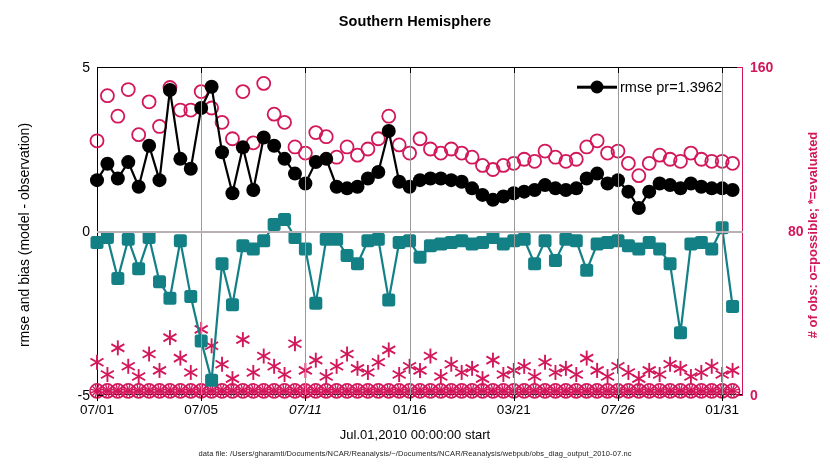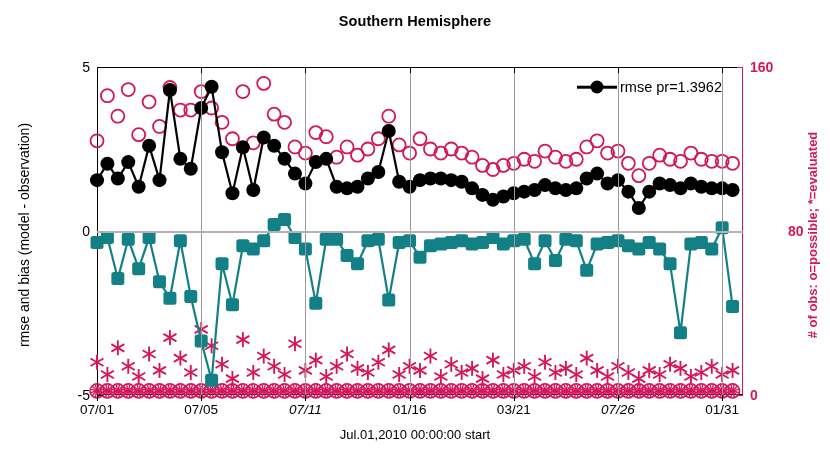--- a/index.html
+++ b/index.html
@@ -77,20 +77,21 @@
 
 <div id="root">
 
   <div class="title-block">
     <div class="title-l1">Southern Hemisphere</div>
   </div>
 
   <div class="ylabel">rmse and bias (model - observation)</div>
   <div class="ylabel2"># of obs: o=possible; *=evaluated</div>
   <div class="xlabel">Jul.01,2010 00:00:00 start</div>
+  <div class="footer">data file: /Users/gharamti/Documents/NCAR/Reanalysis/~/Documents/NCAR/Reanalysis/webpub/obs_diag_output_2010-07.nc</div>
 
   <div class="plot" id="plot">
     <div class="frame-top"></div>
     <div class="frame-left"></div>
     <div class="frame-bottom"></div>
     <div class="frame-right"></div>
     <svg class="canvas" id="canvas" width="646" height="328">
         <circle cx="0" cy="73.79999999999998" r="6.5" fill="none" stroke="#d2175a" stroke-width="1.8"></circle>
         <circle cx="10.419354838709678" cy="28.69999999999999" r="6.5" fill="none" stroke="#d2175a" stroke-width="1.8"></circle>
         <circle cx="20.838709677419356" cy="49.19999999999999" r="6.5" fill="none" stroke="#d2175a" stroke-width="1.8"></circle>

